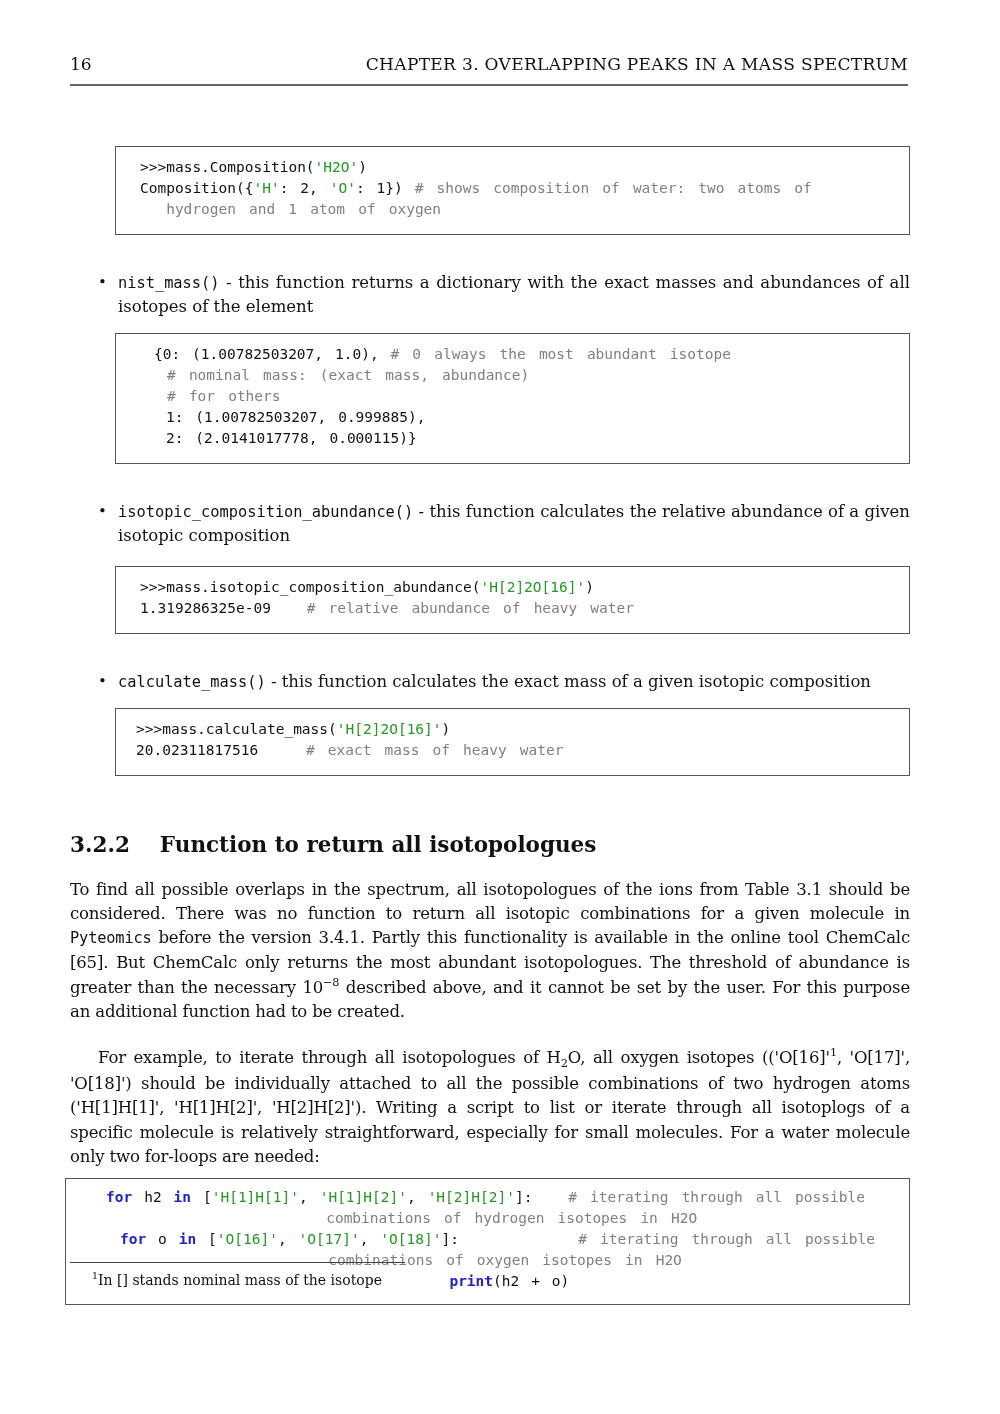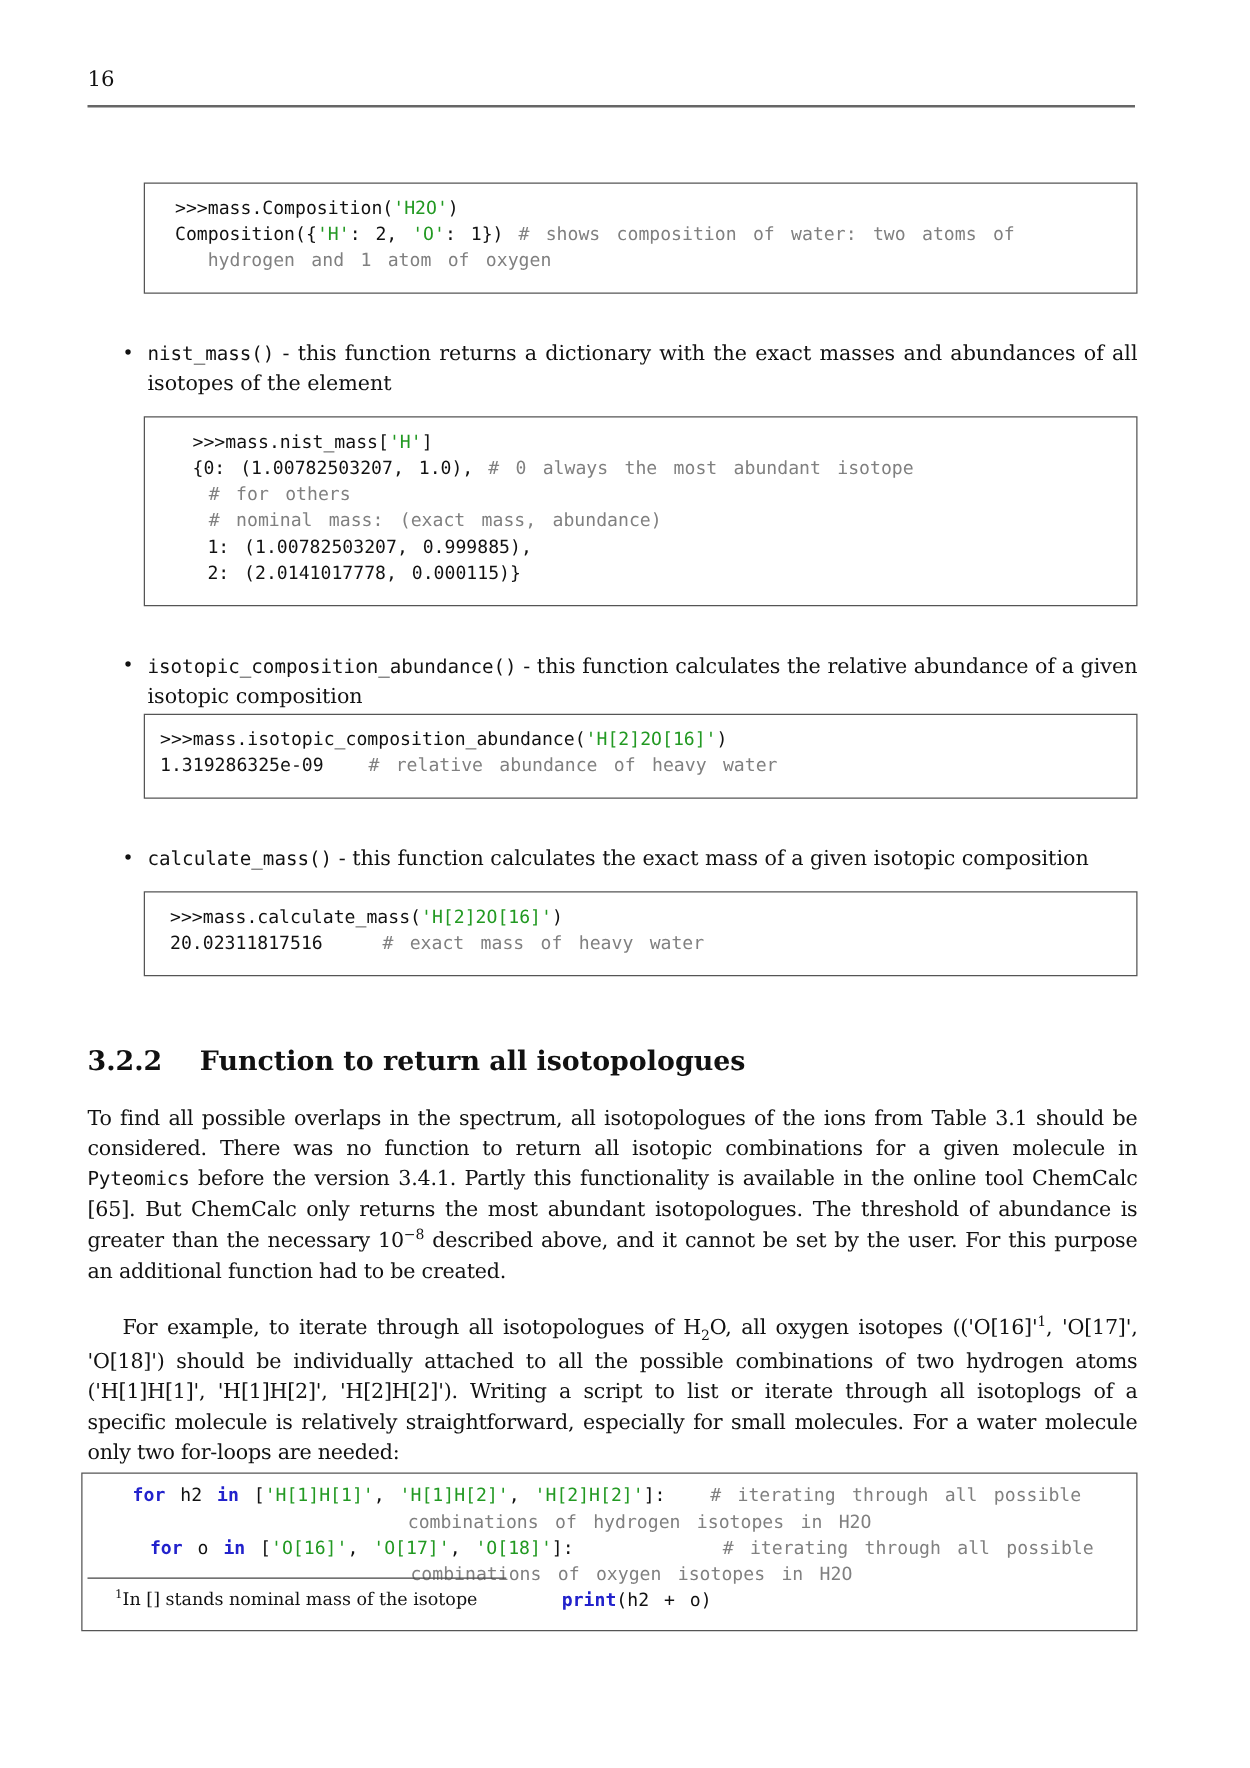--- a/index.html
+++ b/index.html
@@ -30,21 +30,21 @@
     padding:10px 14px 14px 24px;
     word-spacing:0.22em;
   }
   .codebox .code-line{white-space:pre;}
   .tok-k{color:var(--kw);font-weight:bold;}
   .tok-s{color:var(--str);}
   .tok-c{color:var(--cmt);word-spacing:0.3em;}
   .cb-indent{margin-left:45px;width:795px;}
   .cb-1{margin-top:46px;}
   .cb-2{margin-top:14px;padding-left:38px;}
-  .cb-3{margin-top:2px;padding-left:12px;}
+  .cb-3{margin-top:18px;padding-left:24px;}
   .cb-4{margin-top:14px;padding-left:20px;}
   .cb-5{position:absolute;left:65px;top:1178px;width:845px;padding:8px 12px 12px 8px;text-align:center;}
   
   .bullet{
     margin-top:36px;padding-left:48px;position:relative;
     font-size:16.5px;line-height:1.45;text-align:justify;
   }
   .bullet .dot{
     position:absolute;left:28px;top:1px;font-size:15px;
   }
@@ -71,40 +71,40 @@
   .footnote-rule{width:335px;border-top:1.4px solid #444;margin-bottom:6px;}
   .footnote-text{padding-left:22px;}
 </style>
 </head>
 <body>
 
 <div class="page">
 
   <header class="page-header">
     <span class="page-num">16</span>
+    <span class="chapter-title">CHAPTER 3.  OVERLAPPING PEAKS IN A MASS SPECTRUM</span>
   </header>
 
   <main class="content">
 
     <div class="codebox cb-indent cb-1">
         <div class="code-line"><span class="tok-p">&gt;&gt;&gt;mass.Composition(</span><span class="tok-s">'H2O'</span><span class="tok-p">)</span></div>
         <div class="code-line"><span class="tok-p">Composition({</span><span class="tok-s">'H'</span><span class="tok-p">: 2, </span><span class="tok-s">'O'</span><span class="tok-p">: 1}) </span><span class="tok-c"># shows composition of water: two atoms of</span></div>
         <div class="code-line"><span class="tok-c">  hydrogen and 1 atom of oxygen</span></div>
       </div>
 
     <div class="bullet">
       <span class="dot">•</span>
       <span class="btext"><span class="mono">nist_mass()</span><span> - this function returns a dictionary with the exact masses and abundances of all isotopes of the element</span></span>
     </div>
 
     <div class="codebox cb-indent cb-2">
-        <div class="code-line"><span class="tok-p">&gt;&gt;&gt;mass.nist_mass[</span><span class="tok-s">'H'</span><span class="tok-p">]</span></div>
         <div class="code-line"><span class="tok-p">{0: (1.00782503207, 1.0), </span><span class="tok-c"># 0 always the most abundant isotope</span></div>
+        <div class="code-line"><span class="tok-c"> # nominal mass: (exact mass, abundance)</span></div>
         <div class="code-line"><span class="tok-c"> # for others</span></div>
-        <div class="code-line"><span class="tok-c"> # nominal mass: (exact mass, abundance)</span></div>
         <div class="code-line"><span class="tok-p"> 1: (1.00782503207, 0.999885),</span></div>
         <div class="code-line"><span class="tok-p"> 2: (2.0141017778, 0.000115)}</span></div>
       </div>
 
     <div class="bullet">
       <span class="dot">•</span>
       <span class="btext"><span class="mono">isotopic_composition_abundance()</span><span> - this function calculates the relative abundance of a given isotopic composition</span></span>
     </div>
 
     <div class="codebox cb-indent cb-3">

